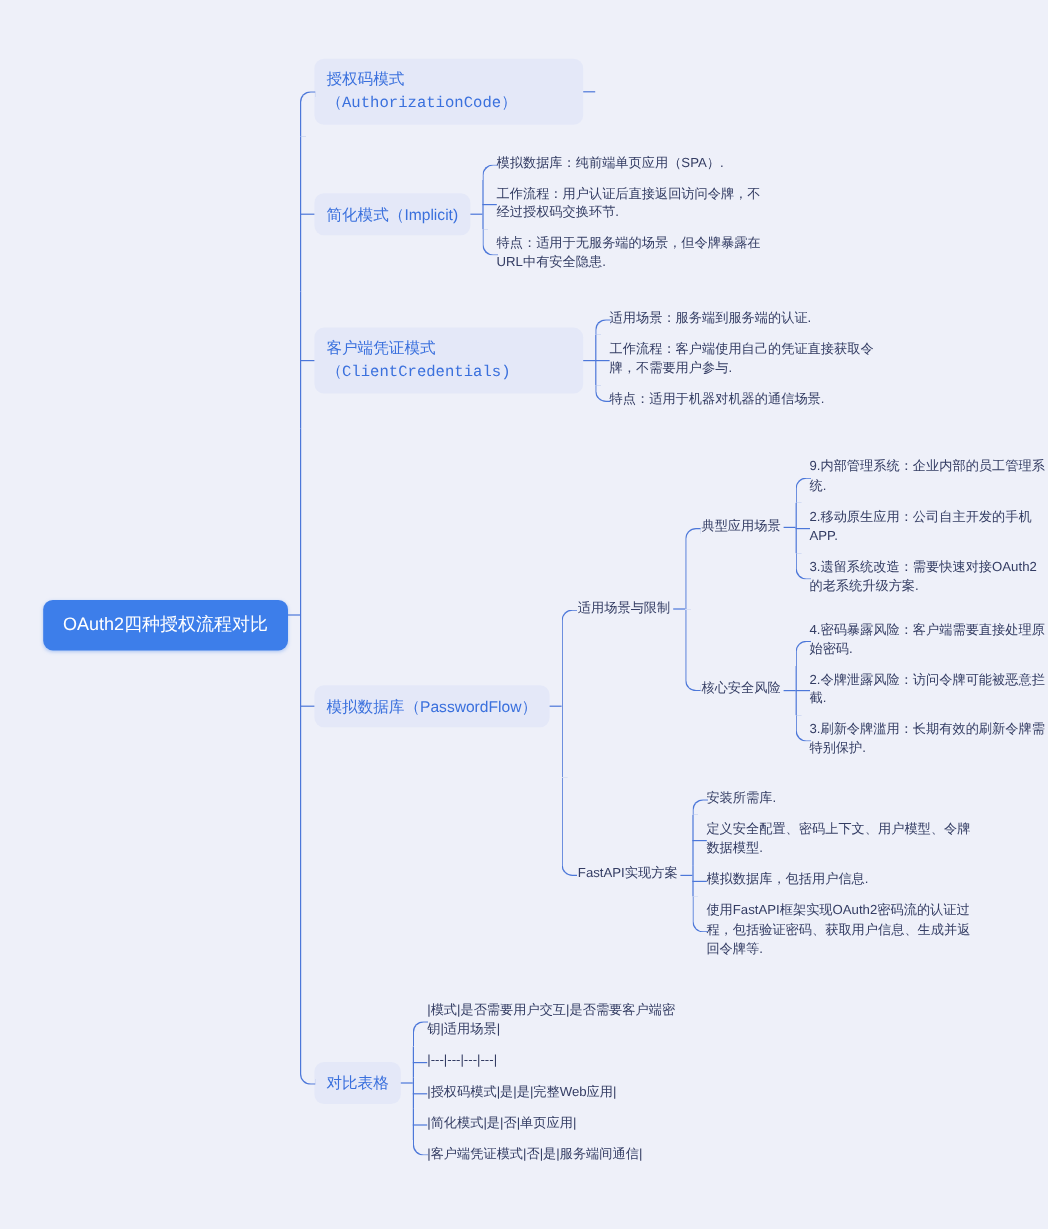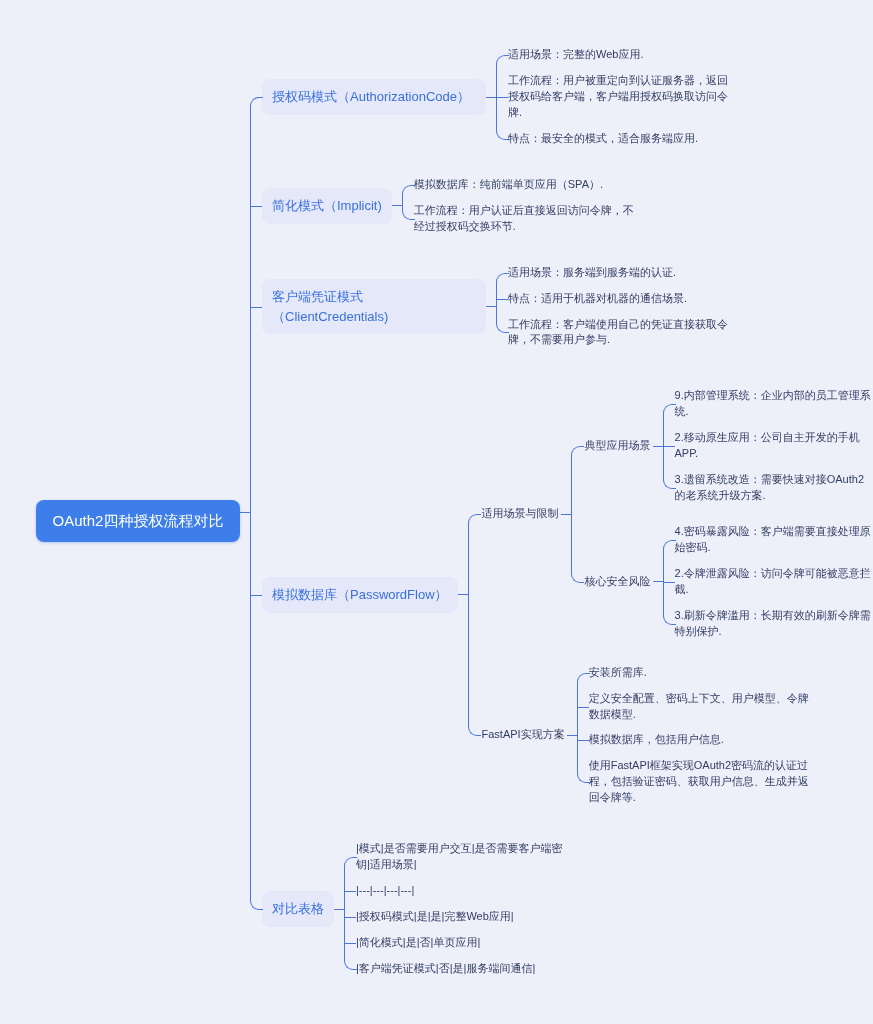--- a/index.html
+++ b/index.html
@@ -39,21 +39,21 @@
   .rootnode{
     flex:none; width:204px; background:var(--root-bg); color:var(--root-text);
     font-size:15px; line-height:1.45; text-align:center; padding:10px 12px;
     border-radius:8px; cursor:pointer; box-shadow:0 1px 3px rgba(61,126,234,.35);margin-top:18px;
   }
   .boxnode{
     flex:none; background:var(--branch-bg); color:var(--branch-text);
     font-size:13px; line-height:1.5; padding:8px 10px; border-radius:8px; cursor:pointer;
   }
   .boxnode.nowrap { white-space:nowrap; }
-  .boxnode.w { width:224px; }
+  .boxnode.w { width:224px;font-family:Liberation Mono, monospace; }
   .textnode{
     flex:none; font-size:11px; line-height:1.45; color:var(--leaf-text);
     white-space:nowrap; padding:2px 2px; cursor:pointer;
   }
   .leaf{
     font-size:11px; line-height:1.45; color:var(--leaf-text);
     max-width:232px; cursor:pointer;
   }
 </style>
 </head>
@@ -65,47 +65,43 @@
 
       <div class="rootnode">OAuth2四种授权流程对比</div>
       <div class="stub"></div>
 
       <div class="kids">
 
         <div class="kid b">
           <div class="hrow">
             <div class="boxnode w">授权码模式（AuthorizationCode）</div>
             <div class="stub"></div>
-            <div class="kids">
-              <div class="kid leaf">适用场景：完整的Web应用.</div>
-              <div class="kid leaf">工作流程：用户被重定向到认证服务器，返回授权码给客户端，客户端用授权码换取访问令牌.</div>
-              <div class="kid leaf">特点：最安全的模式，适合服务端应用.</div>
-            </div>
           </div>
         </div>
 
         <div class="kid b">
           <div class="hrow">
             <div class="boxnode nowrap">简化模式（Implicit)</div>
             <div class="stub"></div>
             <div class="kids">
               <div class="kid leaf">模拟数据库：纯前端单页应用（SPA）.</div>
               <div class="kid leaf">工作流程：用户认证后直接返回访问令牌，不经过授权码交换环节.</div>
+              <div class="kid leaf">特点：适用于无服务端的场景，但令牌暴露在URL中有安全隐患.</div>
             </div>
           </div>
         </div>
 
         <div class="kid b">
           <div class="hrow">
             <div class="boxnode w">客户端凭证模式（ClientCredentials)</div>
             <div class="stub"></div>
             <div class="kids">
               <div class="kid leaf">适用场景：服务端到服务端的认证.</div>
+              <div class="kid leaf">工作流程：客户端使用自己的凭证直接获取令牌，不需要用户参与.</div>
               <div class="kid leaf">特点：适用于机器对机器的通信场景.</div>
-              <div class="kid leaf">工作流程：客户端使用自己的凭证直接获取令牌，不需要用户参与.</div>
             </div>
           </div>
         </div>
 
         <div class="kid b">
           <div class="hrow">
             <div class="boxnode nowrap">模拟数据库（PasswordFlow）</div>
             <div class="stub"></div>
             <div class="kids">
 

